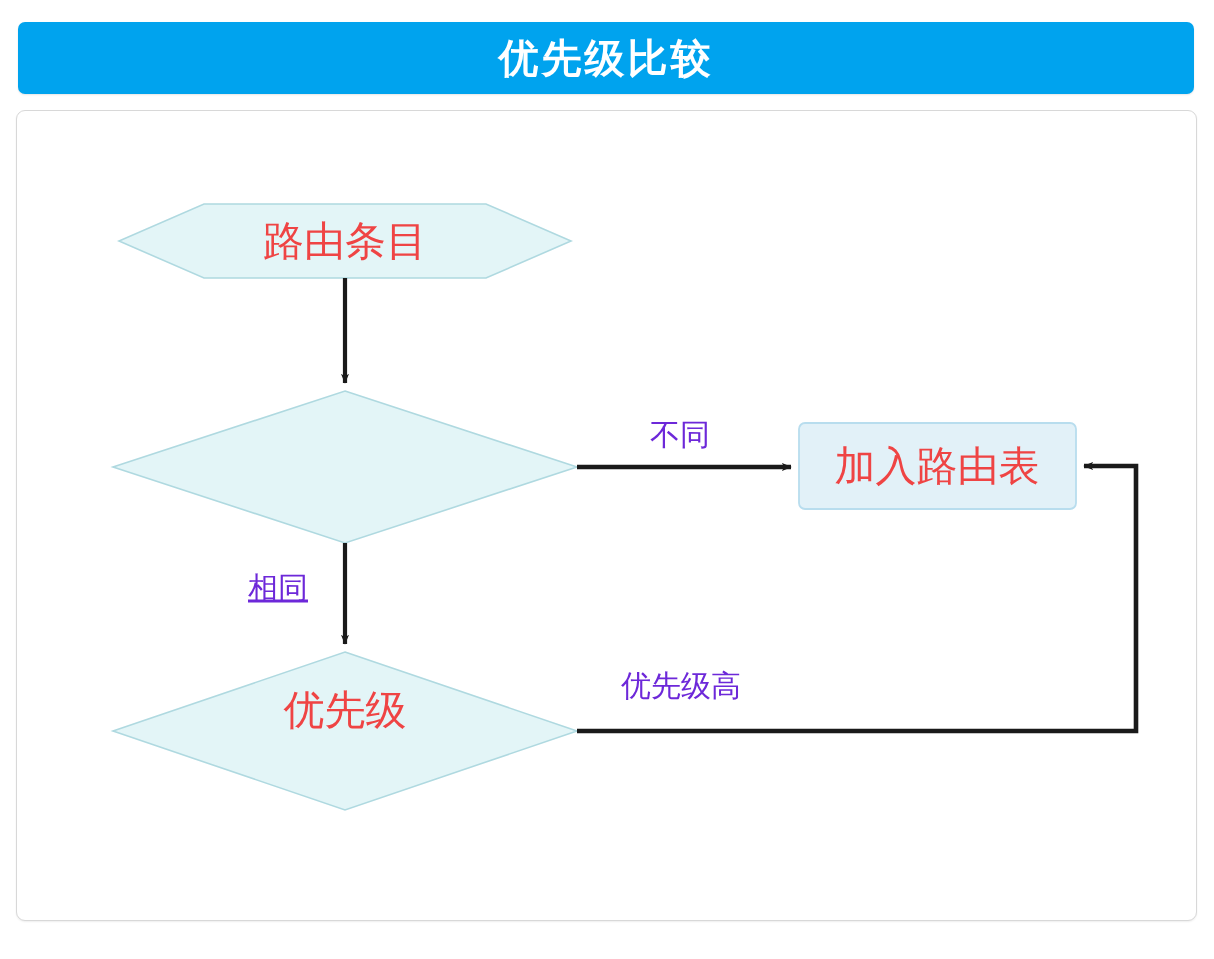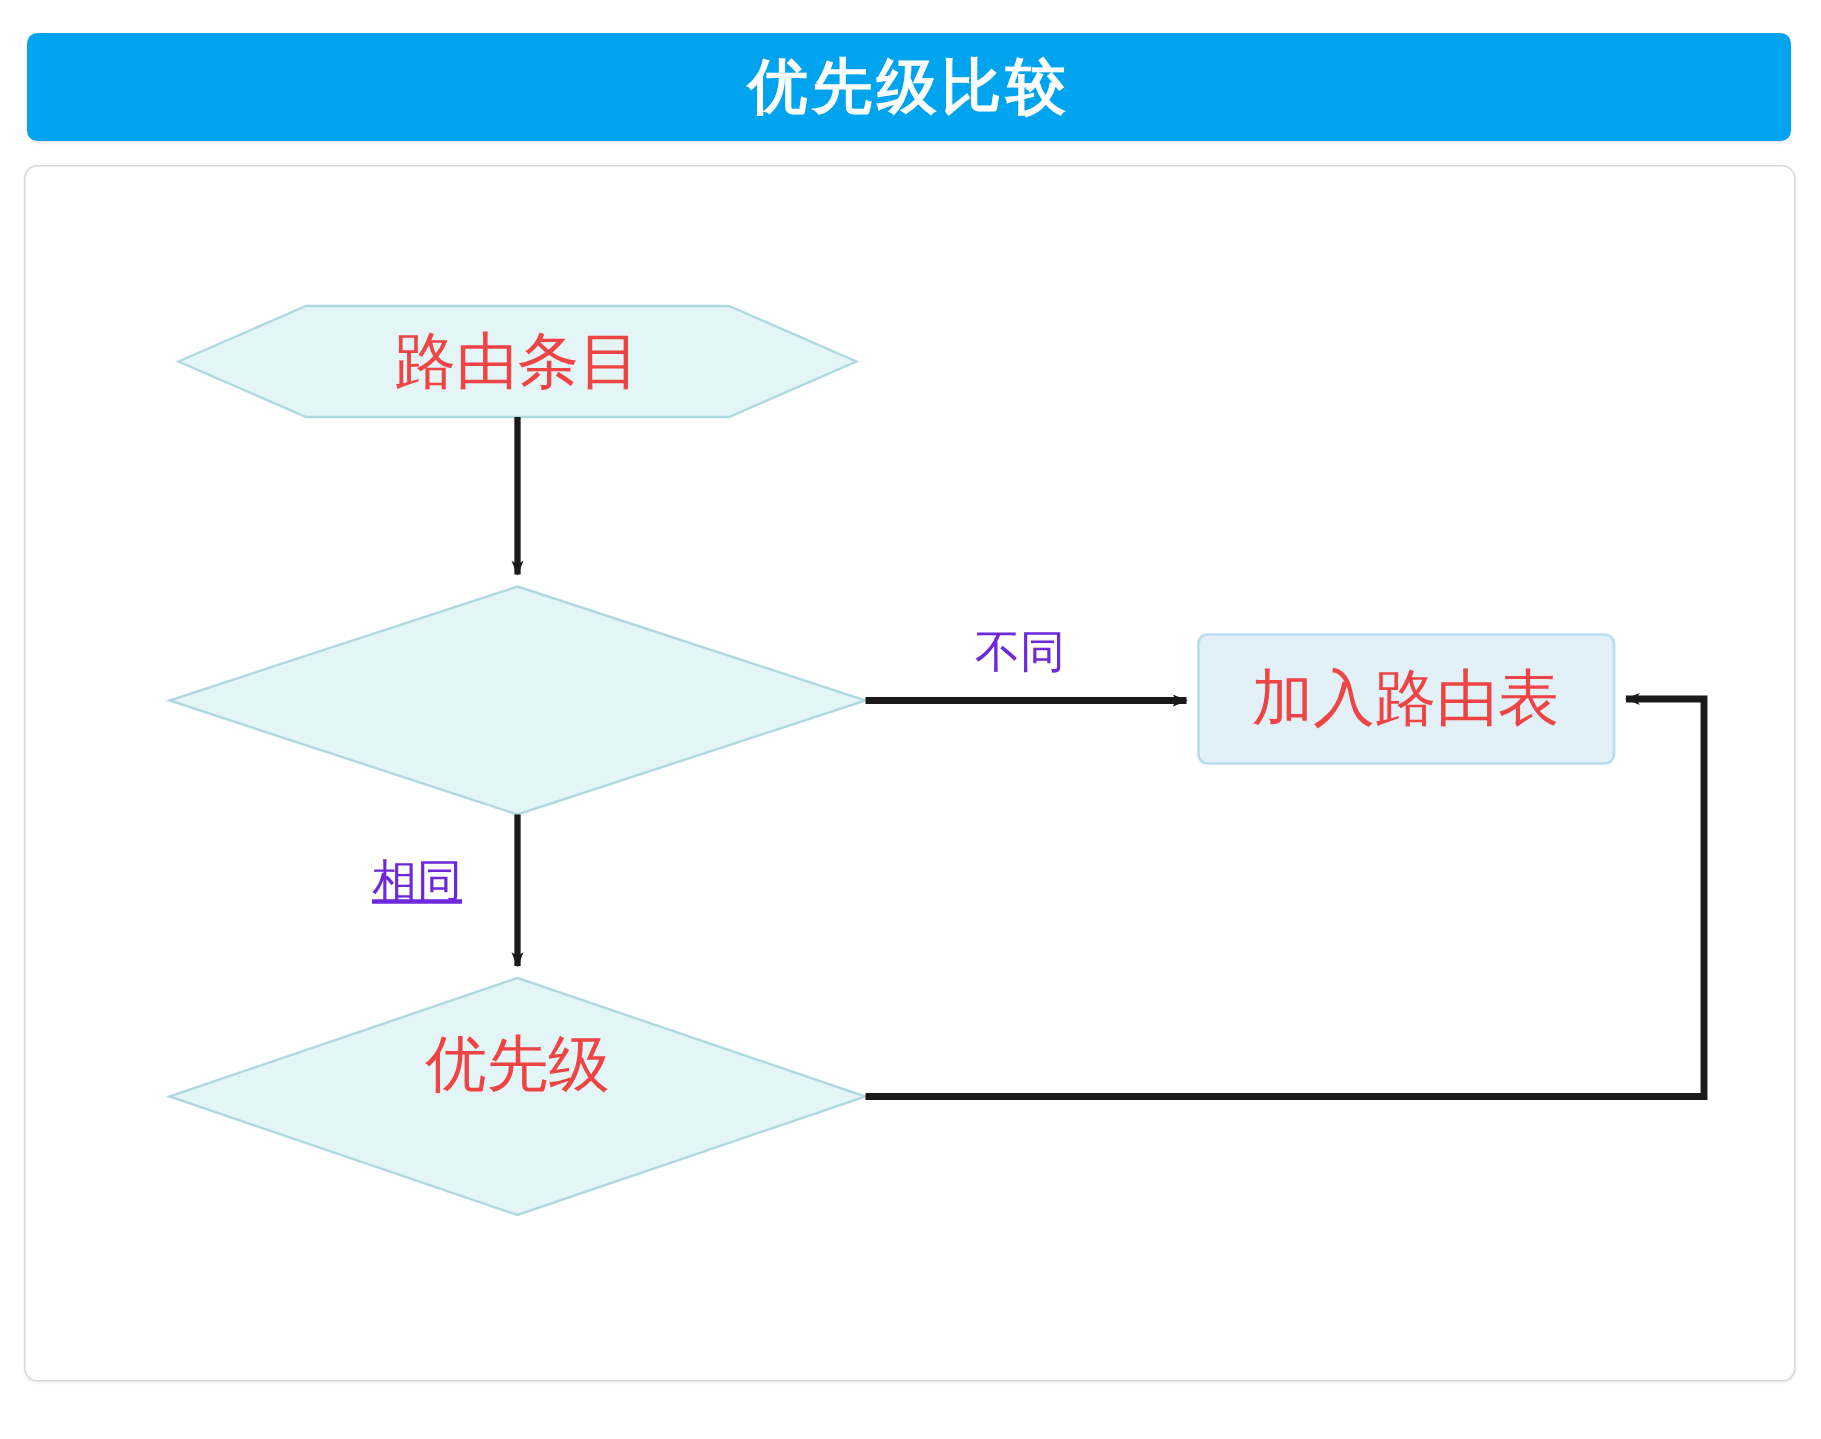--- a/index.html
+++ b/index.html
@@ -133,17 +133,18 @@
 
 
       <div class="node-label" style="left:328px; top:599px;">优先级</div>
 
       <div class="node-label" style="left:920px; top:355px;">加入路由表</div>
 
       <div class="edge-label" style="left:663px; top:324px;">不同</div>
 
       <div class="edge-label" style="left:261px; top:477px;text-decoration:underline;">相同</div>
 
+      <div class="edge-label" style="left:664px; top:575px;">优先级高</div>
 
     </div>
   </div>
 
 </div>
 
 </body></html>

